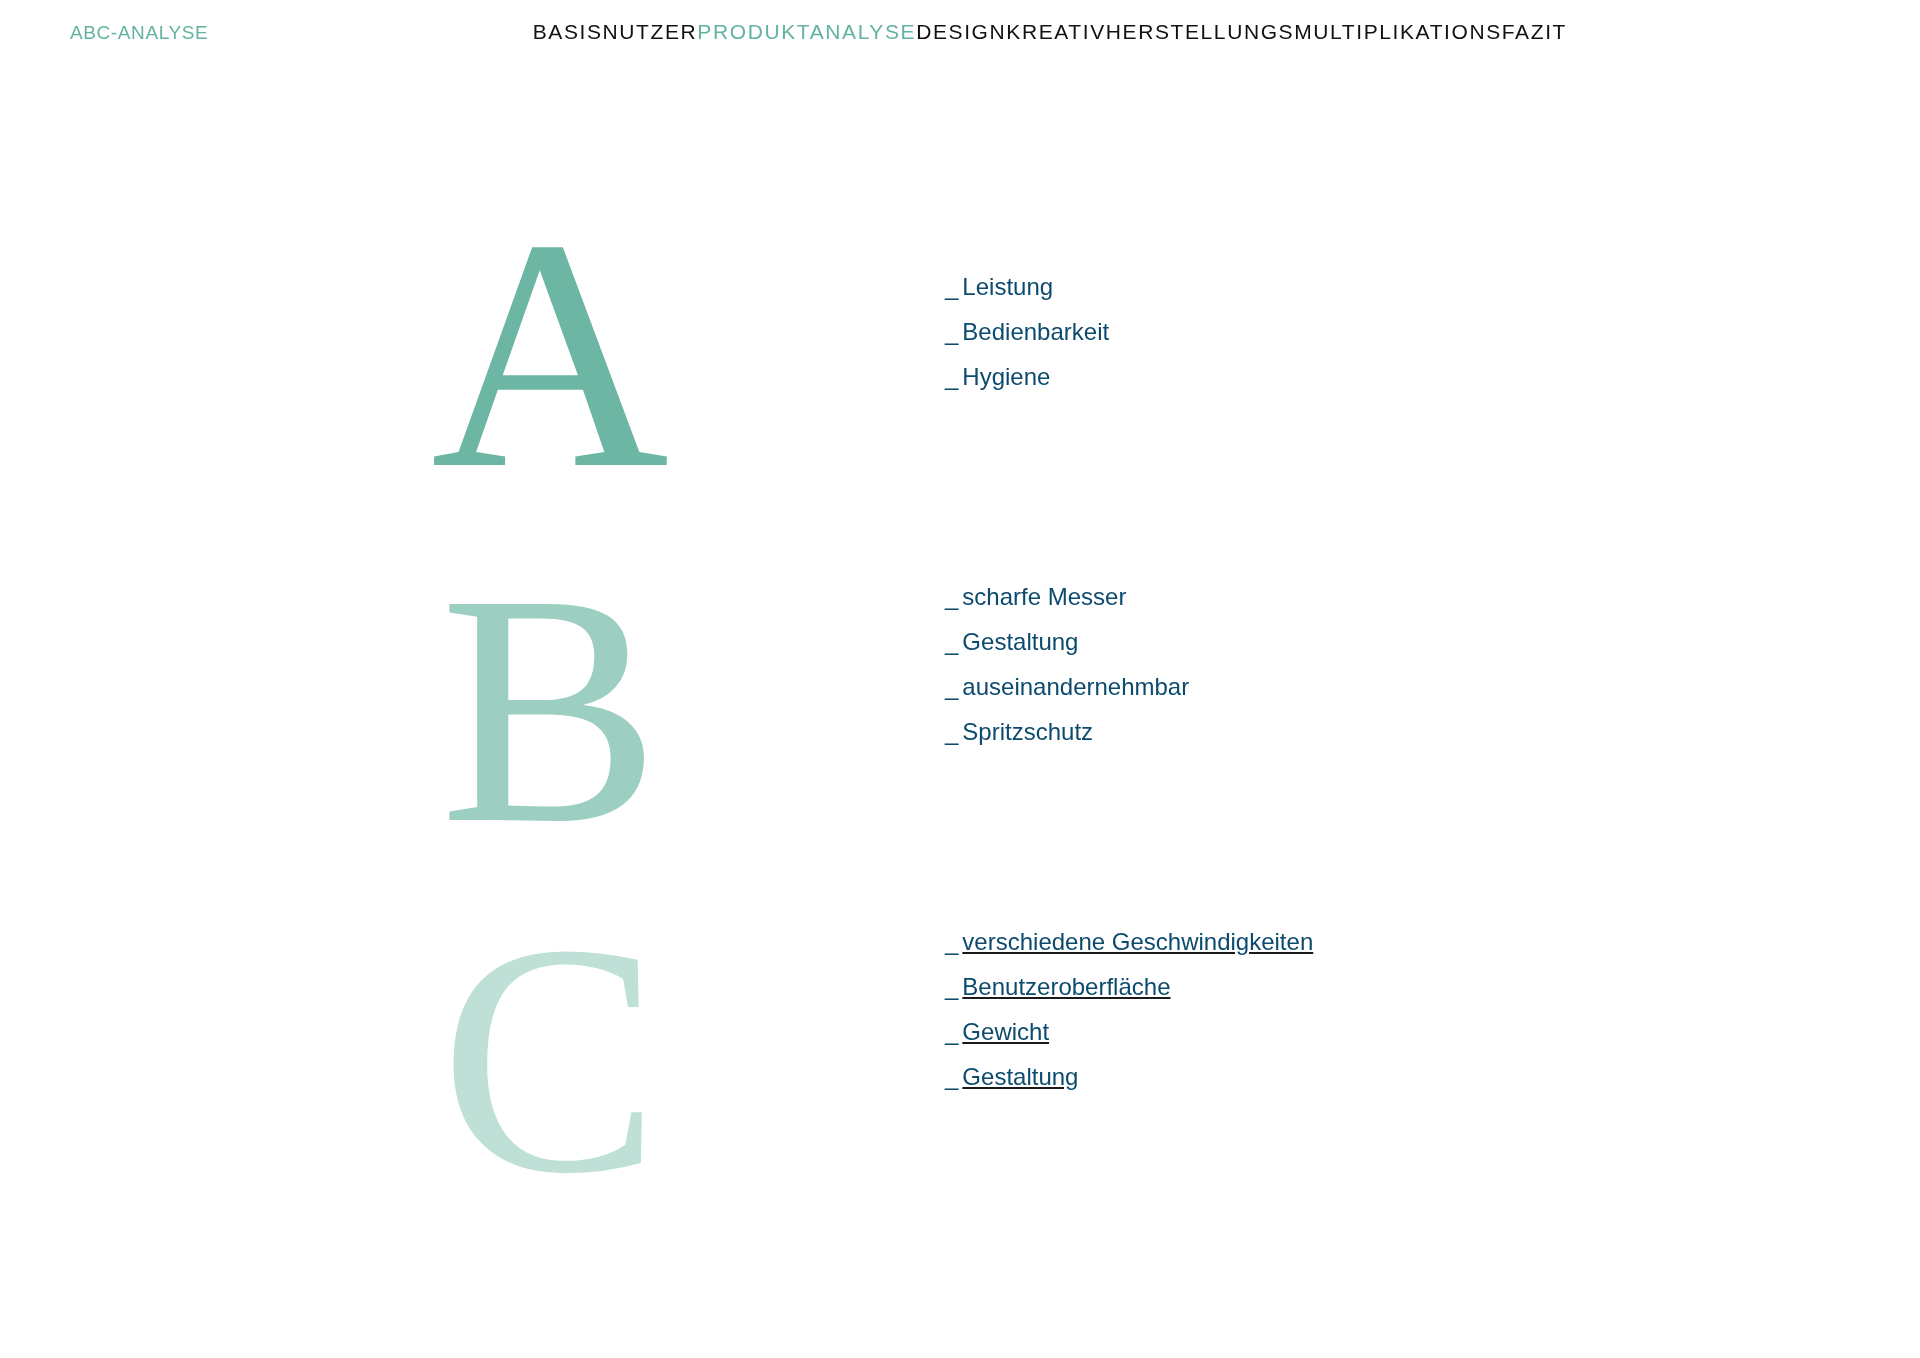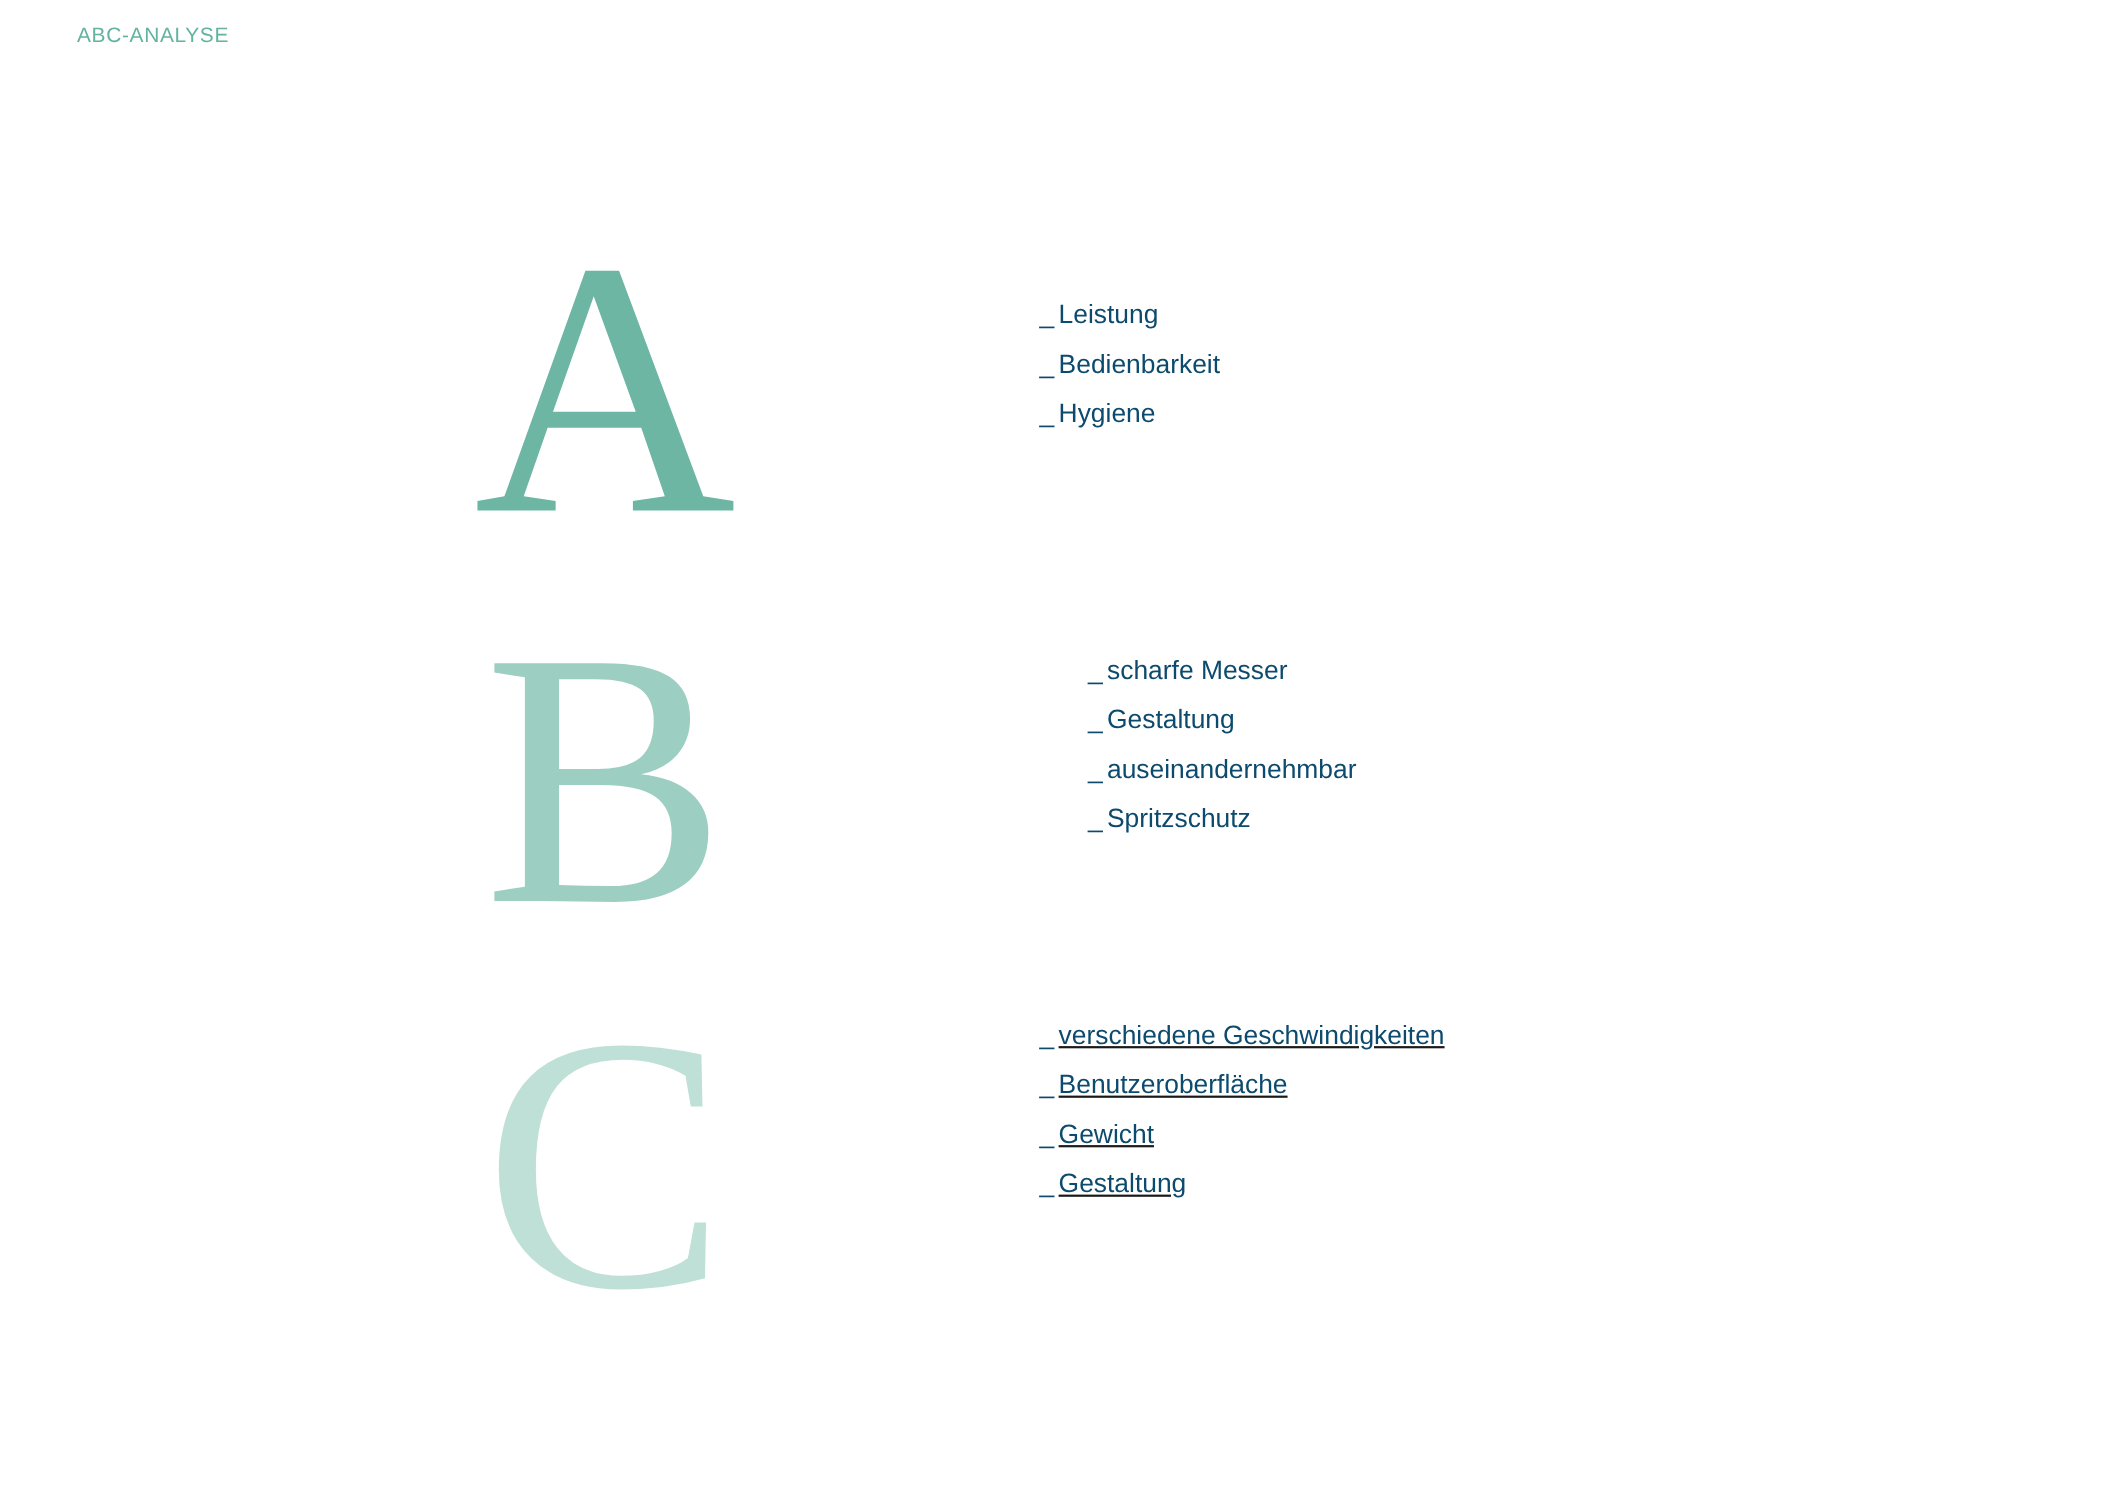--- a/index.html
+++ b/index.html
@@ -98,29 +98,32 @@
     white-space: nowrap;
     font-family: "Liberation Sans", sans-serif;
   }
   .item-list li .dash {
     display: inline-block;
     margin-right: 4px;
   }
 
   
   .group-a .item-list { top: 50px; }
-  .group-b .item-list { top: 18px; margin-left: 44px; }
+  .group-b .item-list { top: 5px; }
   .group-c .item-list { top: 0px; text-decoration: underline; }
 </style>
 </head>
 <body>
 
 <div class="page-header">
   <div class="slide-title">ABC-ANALYSE</div>
 
+  <div class="nav-strip">
+    <span class="nav-item">BASIS</span><span class="nav-item">NUTZER</span><span class="nav-item active">PRODUKTANALYSE</span><span class="nav-item">DESIGN</span><span class="nav-item">KREATIV</span><span class="nav-item">HERSTELLUNGS</span><span class="nav-item">MULTIPLIKATIONS</span><span class="nav-item">FAZIT</span>
+  </div>
 </div>
 
 <div class="content">
 
   <div class="abc-group group-a">
     <div class="big-letter letter-a">A</div>
     <ul class="item-list">
       <li><span class="dash">_</span><span>Leistung</span></li>
       <li><span class="dash">_</span><span>Bedienbarkeit</span></li>
       <li><span class="dash">_</span><span>Hygiene</span></li>

